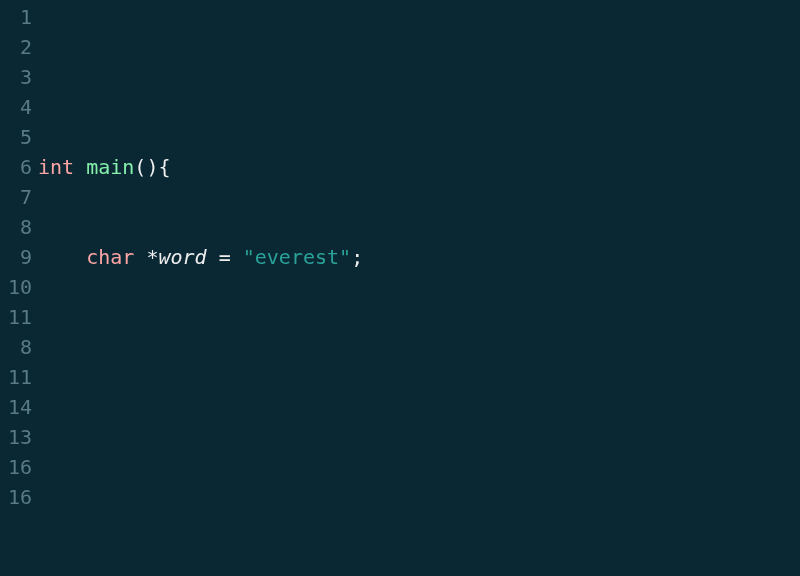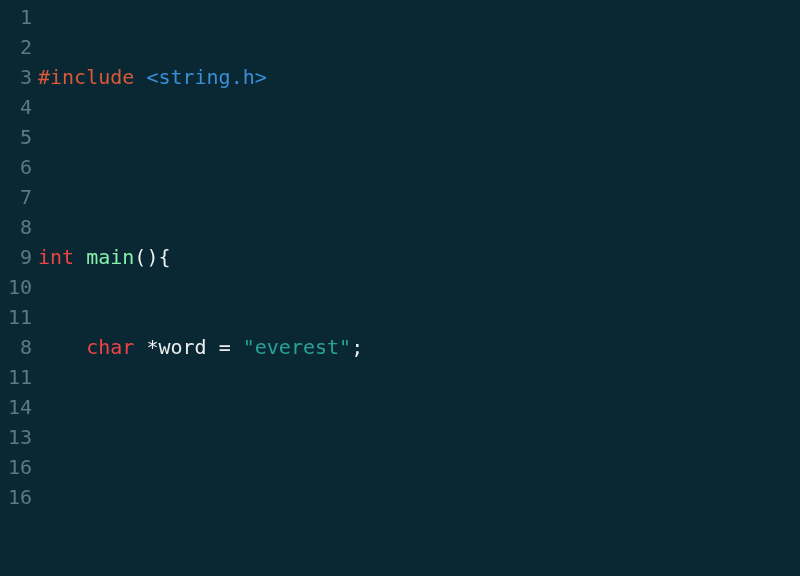--- a/index.html
+++ b/index.html
@@ -23,22 +23,22 @@
     padding-right: 6px;
     user-select: none;
     flex-shrink: 0;
   }
   .gutter div { height: 30px; }
   .code {
     flex: 1;
     white-space: pre;
   }
   .code-line { height: 30px; color: #eee; }
-  .type    { color: #ef4444; }
-  .ident   { color: #eeeeee; }
+  .type    { color: #fca5a5; }
+  .ident   { color: #eeeeee; font-style: italic; }
   .func    { color: #86efac; }
   .num     { color: #3a8fd6; }
   .str     { color: #2aa198; }
   .include { color: #d85a3a; }
   .hdr     { color: #3a8fd6; }
   .op      { color: #eeeeee; }
   .punct   { color: #eeeeee; }
 </style>
 </head>
 <body>
@@ -58,21 +58,20 @@
     <div>11</div>
     <div>8</div>
     <div>11</div>
     <div>14</div>
     <div>13</div>
     <div>16</div>
     <div>16</div>
   </div>
 
   <div class="code">
-    <div class="code-line"><span class="include">#include </span><span class="hdr">&lt;string.h&gt;</span></div>
     <div class="code-line"><span></span></div>
     <div class="code-line"><span class="type">int </span><span class="func">main</span><span class="punct">(){</span></div>
     <div class="code-line"><span>    </span><span class="type">char </span><span class="op">*</span><span class="ident">word </span><span class="op">= </span><span class="str">"everest"</span><span class="punct">;</span></div>
     
     
     
     
     
     
     

